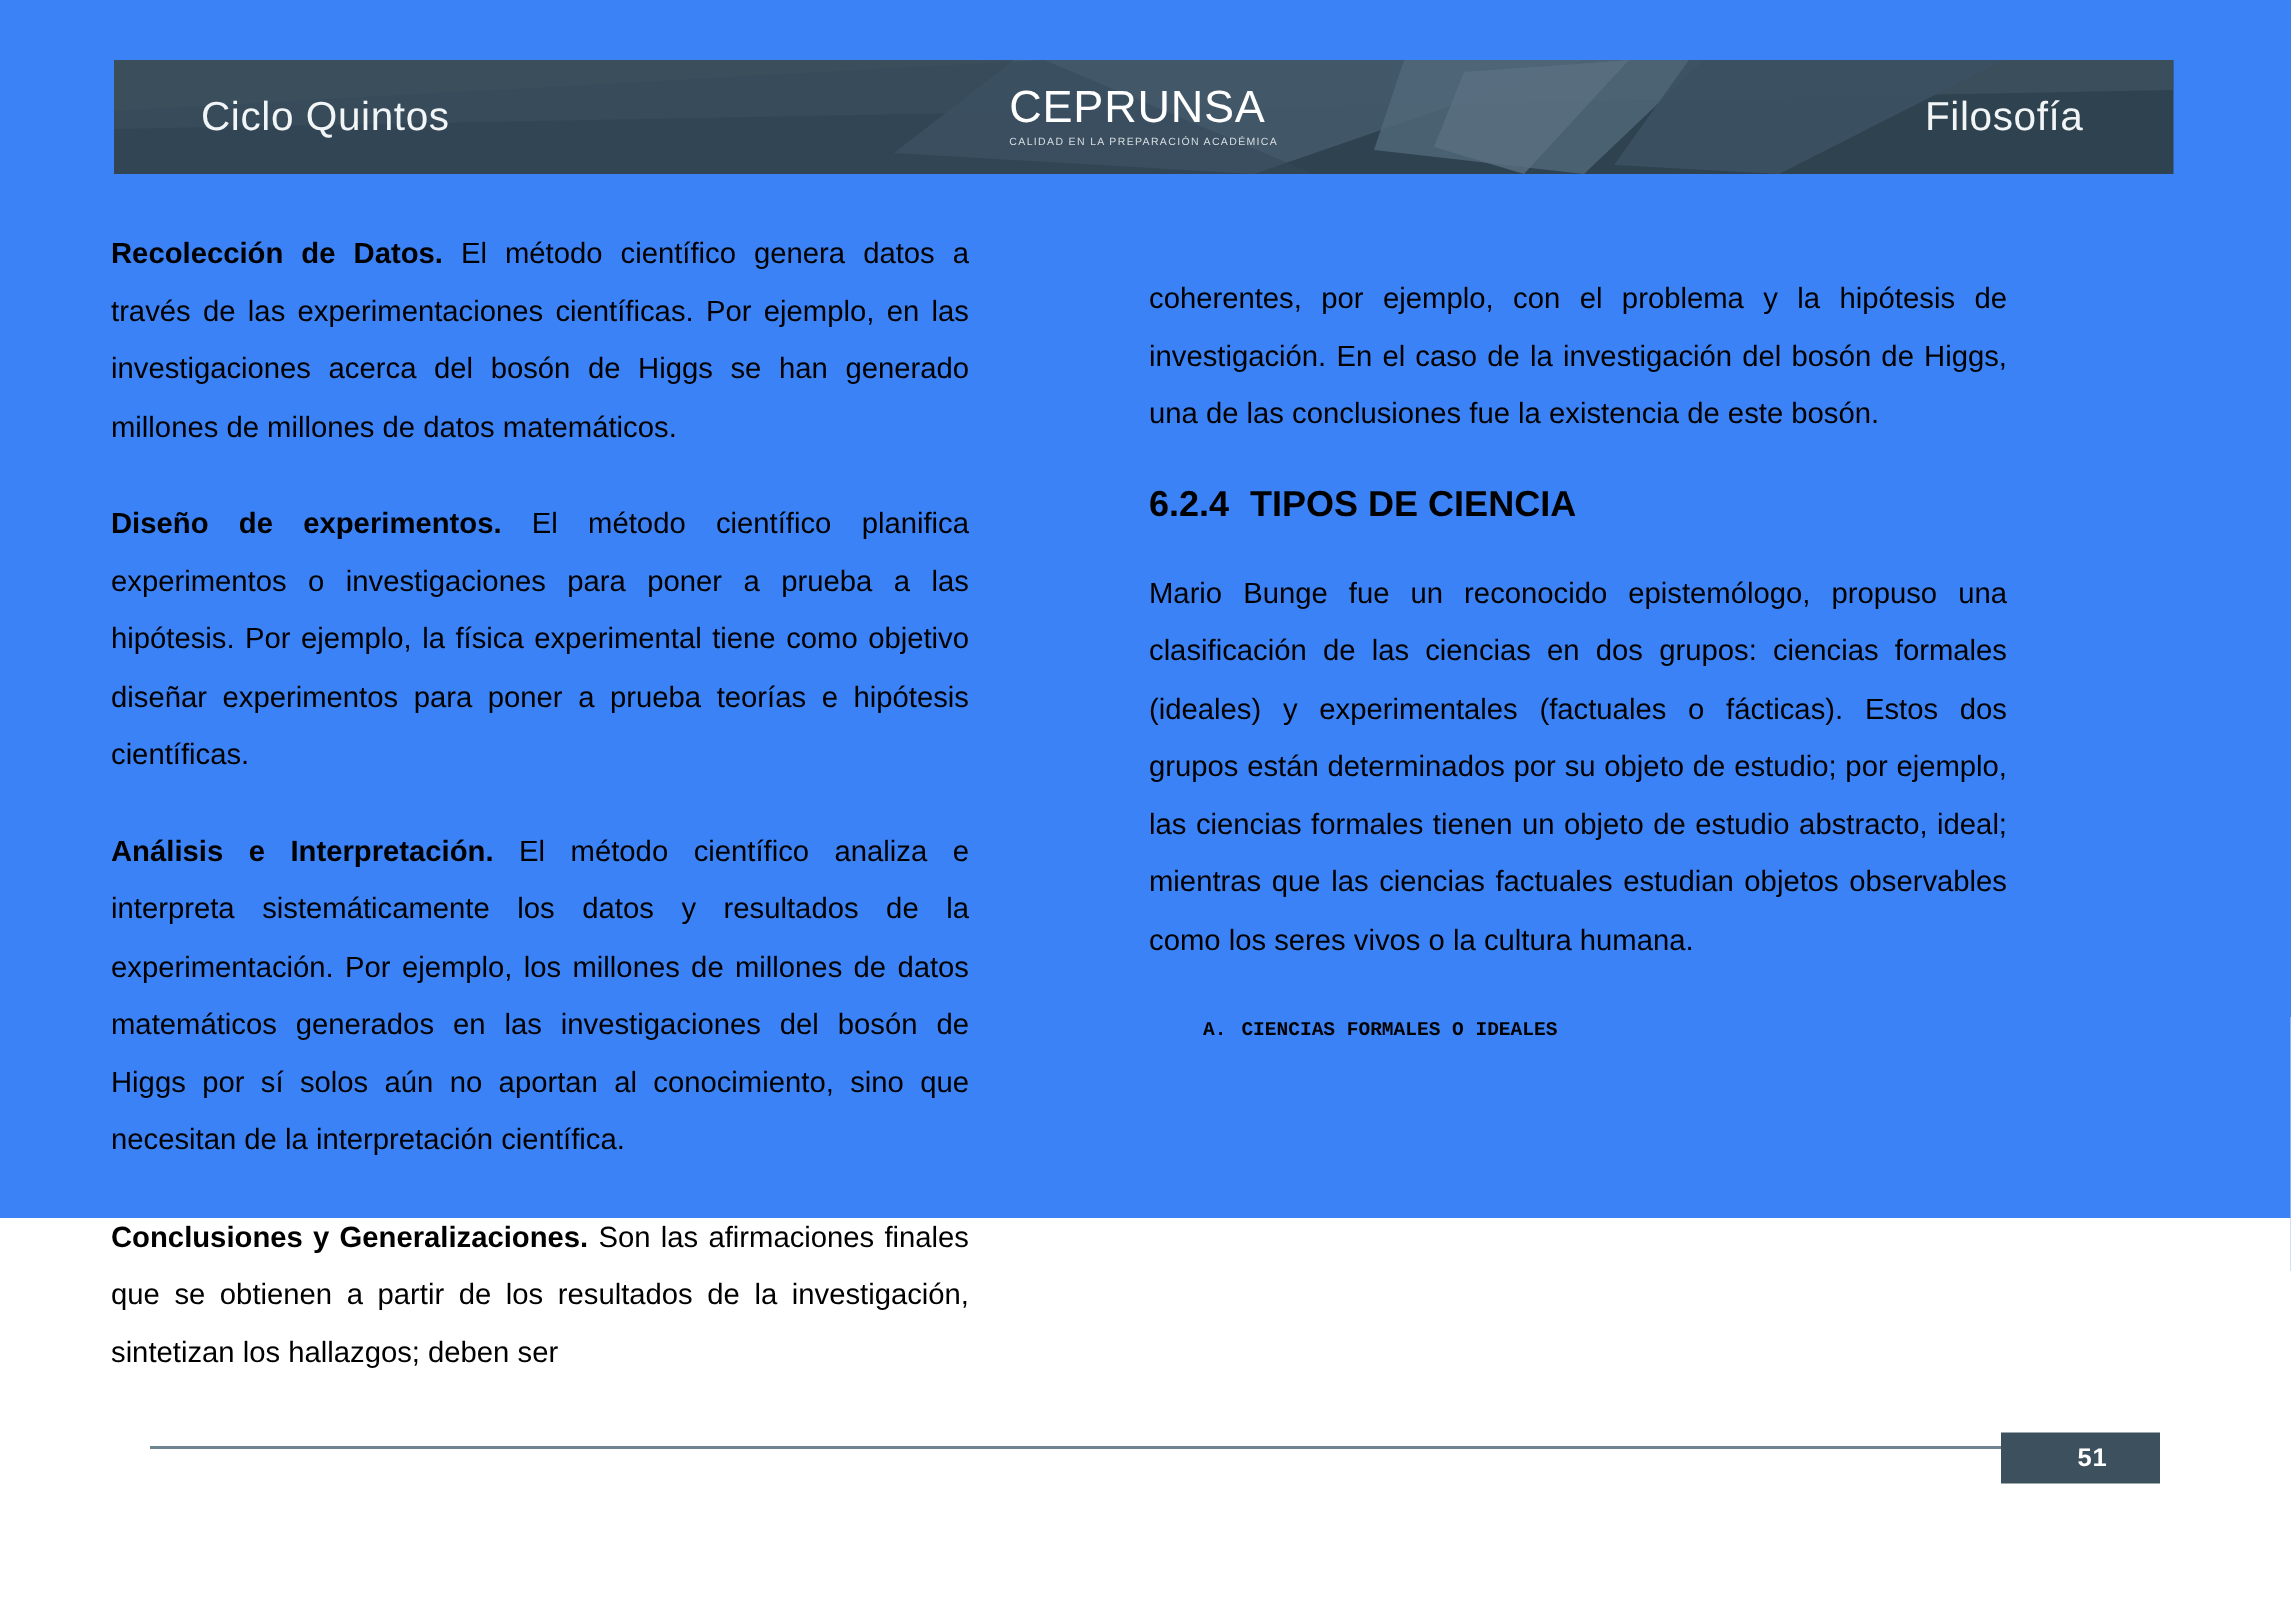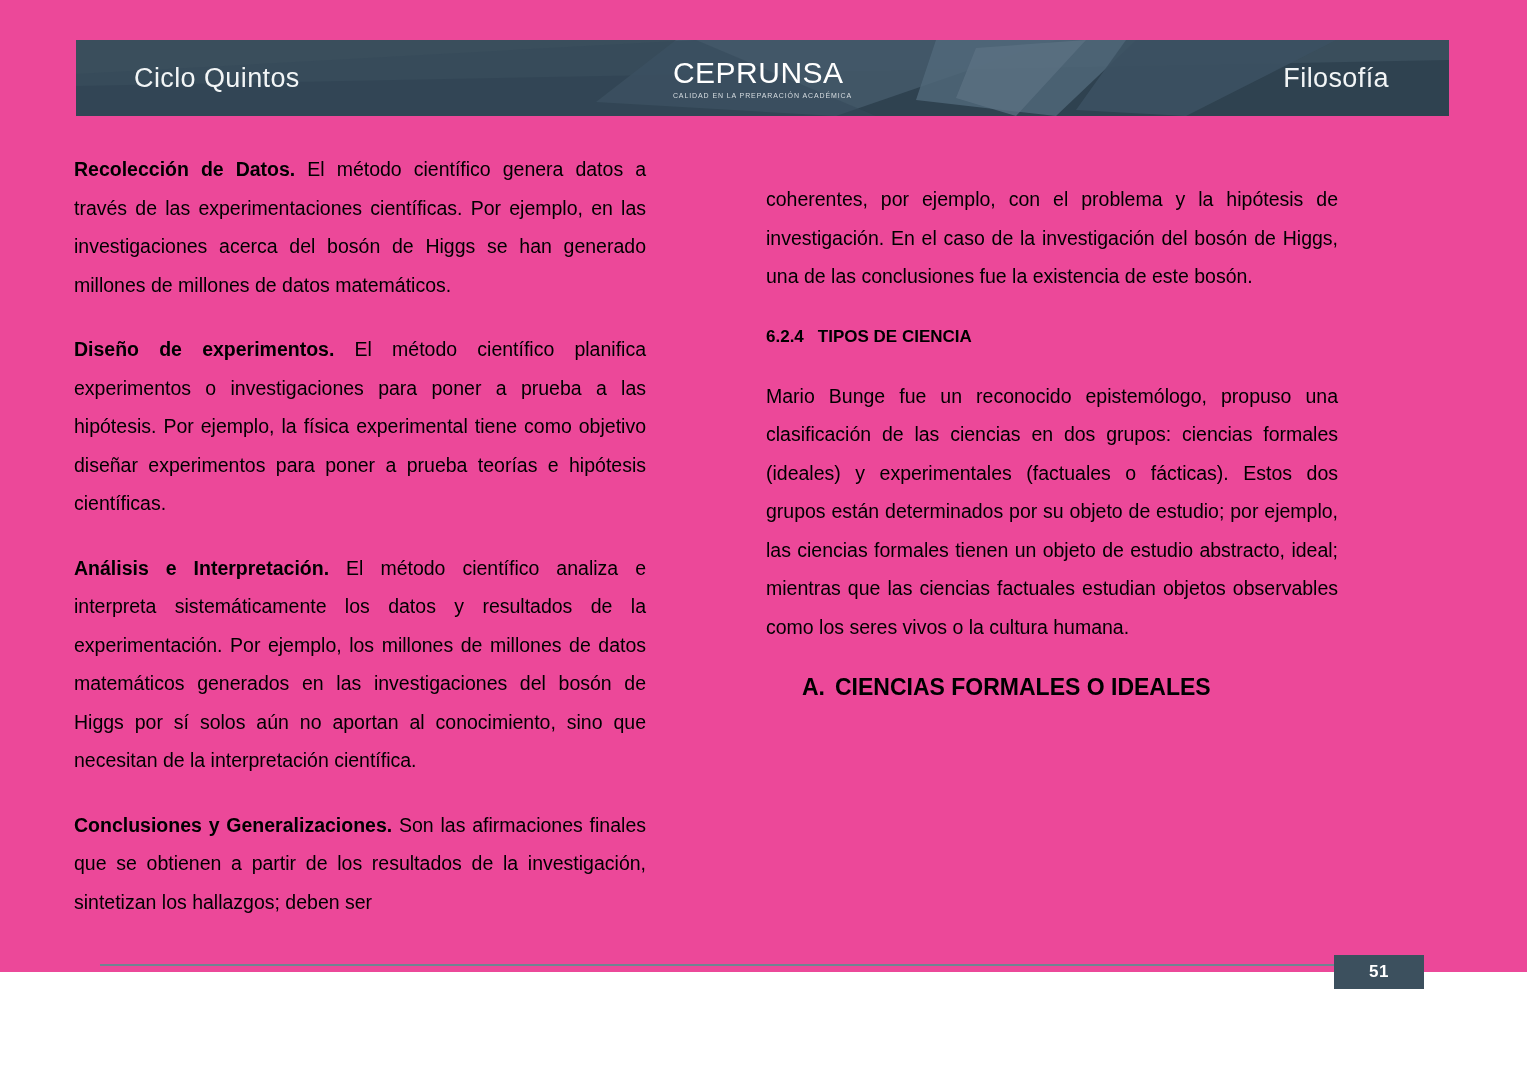--- a/index.html
+++ b/index.html
@@ -14,22 +14,22 @@
     font-family: "Liberation Sans", sans-serif;
     color: #000000;
     position: relative;
   }
 
   
   .page {
     position: absolute;
     left: 0; top: 0;
     width: 1527px;
-    height: 972px;
-    background: #ec4899;
+    height: 812px;
+    background: #3b82f6;
   }
 
   
   .header-bar {
     position: absolute;
     left: 76px;
     top: 40px;
     width: 1373px;
     height: 76px;
     background: #2f4250;
@@ -112,33 +112,34 @@
     line-height: 38.5px;
     text-align: justify;
     text-justify: inter-word;
     color: #000000;
   }
   p.para:last-child { margin-bottom: 0; }
   .lead { font-weight: bold; }
 
   h2.section-heading {
     margin: 0 0 25px 0;
-    font-size: 17px;
+    font-size: 24px;
     font-weight: bold;
     line-height: 30px;
     color: #000000;
   }
   h2.section-heading .num { margin-right: 14px; }
 
   h3.sub-heading {
     margin: 0 0 24px 36px;
-    font-size: 23px;
+    font-size: 13px;
     font-weight: bold;
     line-height: 30px;
     color: #000000;
+    font-family: Liberation Mono, monospace;
   }
   h3.sub-heading .letter { margin-right: 10px; }
 
   
   .footer {
     position: absolute;
     left: 0;
     top: 955px;
     width: 1527px;
     height: 60px;
@@ -158,20 +159,21 @@
     width: 90px;
     height: 34px;
     background: #3c505e;
     color: #ffffff;
     font-size: 17px;
     font-weight: bold;
     display: flex;
     align-items: center;
     justify-content: center;
     letter-spacing: 0.5px;
+    padding-left: 16px;
   }
 </style>
 </head>
 <body>
 
 <div class="page">
 
   <div class="header-bar">
 
     <svg class="facet" viewBox="0 0 1373 76" preserveAspectRatio="none">

